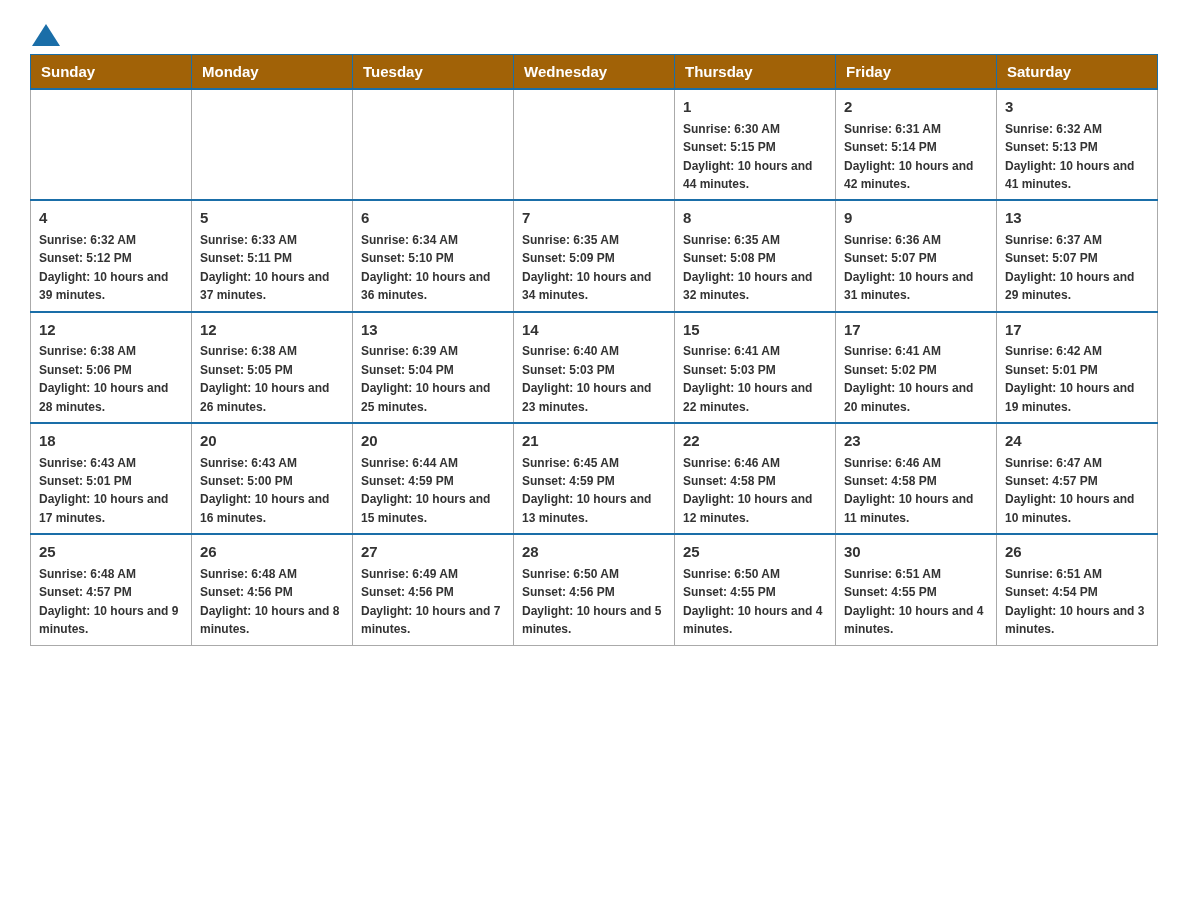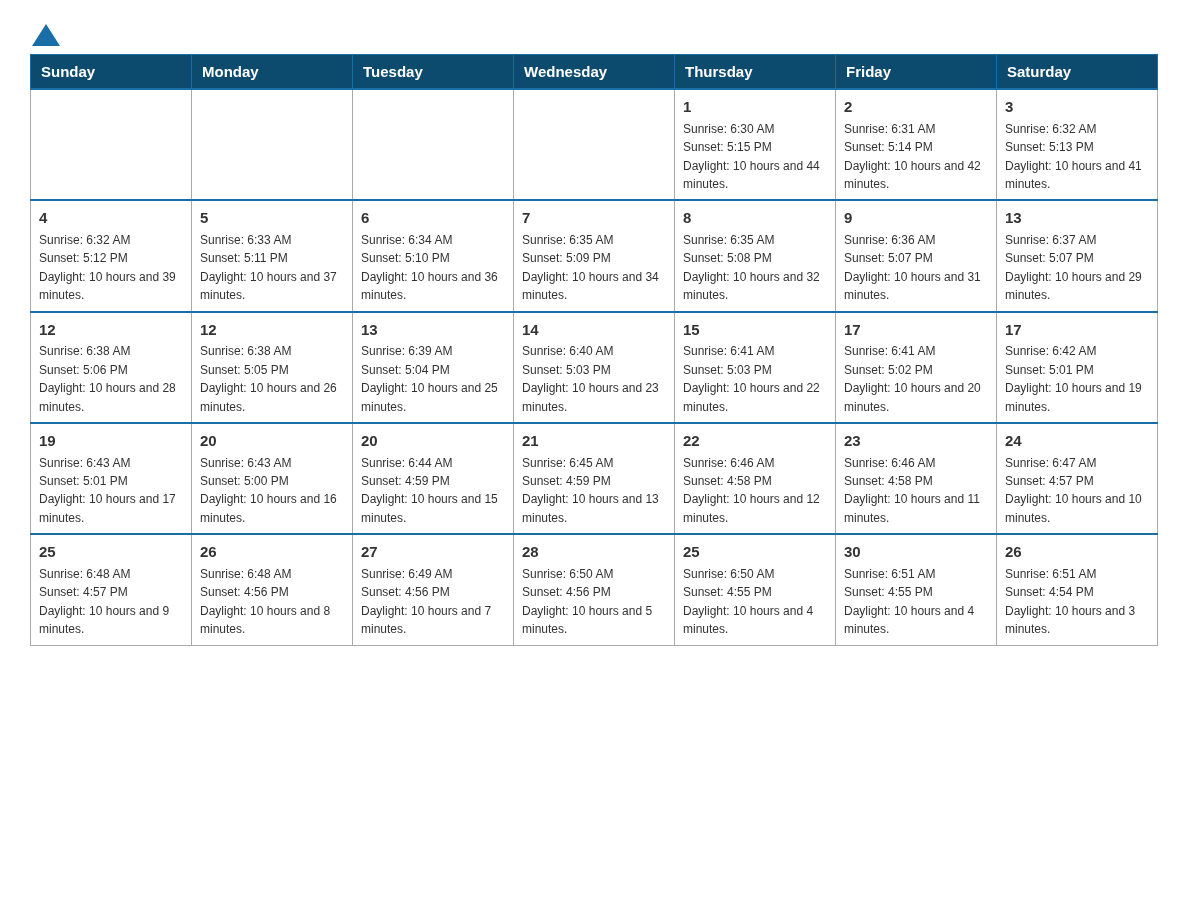--- a/index.html
+++ b/index.html
@@ -61,21 +61,21 @@
       font-size: 22px;
       color: #555;
       margin-top: 4px;
     }
     .calendar {
       width: 100%;
       border-collapse: collapse;
       margin-top: 10px;
     }
     .calendar th {
-      background-color: #0c4a6e;
+      background-color: #a16207;
       color: #fff;
       font-size: 15px;
       font-weight: bold;
       padding: 8px 10px;
       text-align: left;
       border: 1px solid #1a6ea8;
     }
     .calendar td {
       vertical-align: top;
       border: 1px solid #aaa;
@@ -97,20 +97,21 @@
     }
     .calendar tbody tr {
       border-top: 2px solid #1a6ea8;
     }
     .calendar td.empty {
       background: #fff;
     }
     .day-info {
       font-size: 12px;
       color: #333;
+      font-weight: bold;
     }
   </style>
 </head>
 <body>
 
 <div class="header">
   <div class="logo">
     <div class="logo-top">
       <span class="logo-general"></span>
       <div class="logo-triangle"></div>
@@ -157,21 +158,21 @@
       <tr>
         <td><span class="day-number">12</span><span class="day-info">Sunrise: 6:38 AM<br>Sunset: 5:06 PM<br>Daylight: 10 hours and 28 minutes.</span></td>
         <td><span class="day-number">12</span><span class="day-info">Sunrise: 6:38 AM<br>Sunset: 5:05 PM<br>Daylight: 10 hours and 26 minutes.</span></td>
         <td><span class="day-number">13</span><span class="day-info">Sunrise: 6:39 AM<br>Sunset: 5:04 PM<br>Daylight: 10 hours and 25 minutes.</span></td>
         <td><span class="day-number">14</span><span class="day-info">Sunrise: 6:40 AM<br>Sunset: 5:03 PM<br>Daylight: 10 hours and 23 minutes.</span></td>
         <td><span class="day-number">15</span><span class="day-info">Sunrise: 6:41 AM<br>Sunset: 5:03 PM<br>Daylight: 10 hours and 22 minutes.</span></td>
         <td><span class="day-number">17</span><span class="day-info">Sunrise: 6:41 AM<br>Sunset: 5:02 PM<br>Daylight: 10 hours and 20 minutes.</span></td>
         <td><span class="day-number">17</span><span class="day-info">Sunrise: 6:42 AM<br>Sunset: 5:01 PM<br>Daylight: 10 hours and 19 minutes.</span></td>
       </tr>
       <tr>
-        <td><span class="day-number">19</span><span class="day-info">Sunrise: 6:43 AM<br>Sunset: 5:01 PM<br>Daylight: 10 hours and 17 minutes.</span></td>
+        <td><span class="day-number">18</span><span class="day-info">Sunrise: 6:43 AM<br>Sunset: 5:01 PM<br>Daylight: 10 hours and 17 minutes.</span></td>
         <td><span class="day-number">20</span><span class="day-info">Sunrise: 6:43 AM<br>Sunset: 5:00 PM<br>Daylight: 10 hours and 16 minutes.</span></td>
         <td><span class="day-number">20</span><span class="day-info">Sunrise: 6:44 AM<br>Sunset: 4:59 PM<br>Daylight: 10 hours and 15 minutes.</span></td>
         <td><span class="day-number">21</span><span class="day-info">Sunrise: 6:45 AM<br>Sunset: 4:59 PM<br>Daylight: 10 hours and 13 minutes.</span></td>
         <td><span class="day-number">22</span><span class="day-info">Sunrise: 6:46 AM<br>Sunset: 4:58 PM<br>Daylight: 10 hours and 12 minutes.</span></td>
         <td><span class="day-number">23</span><span class="day-info">Sunrise: 6:46 AM<br>Sunset: 4:58 PM<br>Daylight: 10 hours and 11 minutes.</span></td>
         <td><span class="day-number">24</span><span class="day-info">Sunrise: 6:47 AM<br>Sunset: 4:57 PM<br>Daylight: 10 hours and 10 minutes.</span></td>
       </tr>
       <tr>
         <td><span class="day-number">25</span><span class="day-info">Sunrise: 6:48 AM<br>Sunset: 4:57 PM<br>Daylight: 10 hours and 9 minutes.</span></td>
         <td><span class="day-number">26</span><span class="day-info">Sunrise: 6:48 AM<br>Sunset: 4:56 PM<br>Daylight: 10 hours and 8 minutes.</span></td>

